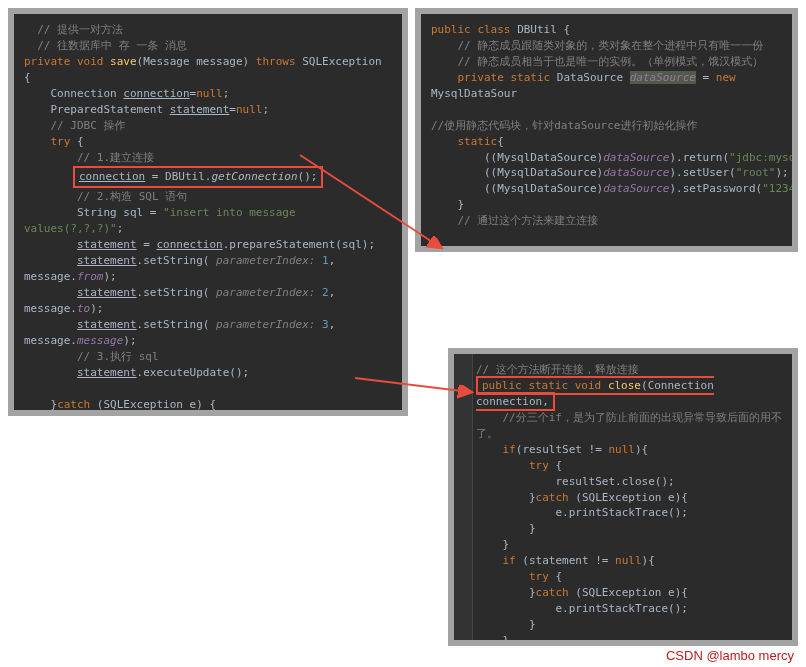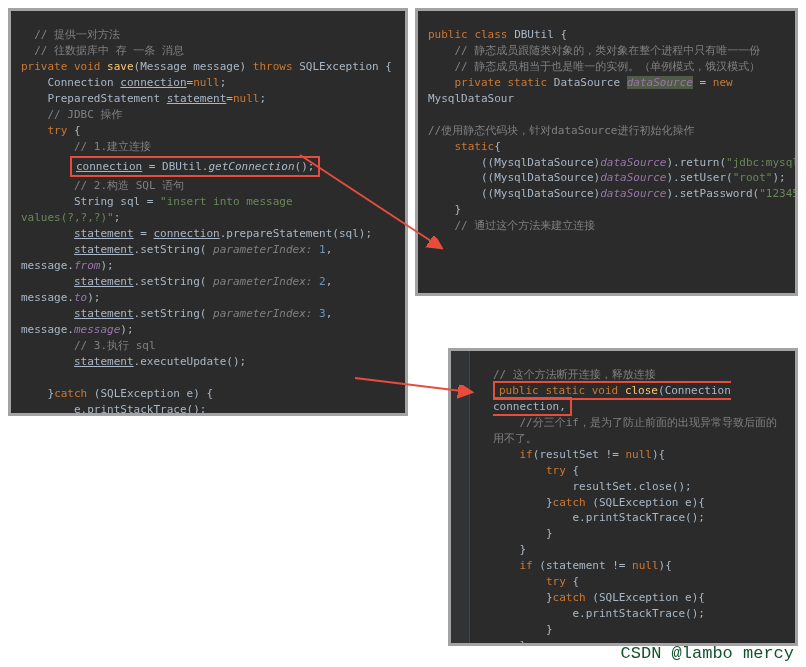--- a/index.html
+++ b/index.html
@@ -10,22 +10,22 @@
     font-size: 11px;
     width: 806px;
     height: 667px;
     box-sizing: border-box;
     position: relative;
   }
   .pane {
     background: #2b2b2b;
     color: #a9b7c6;
     position: absolute;
-    border: 3px solid #a3a3a3;
-    padding: 16px 10px;
+    border: 6px solid #a3a3a3;
+    padding: 8px 10px;
     line-height: 1.45;
     overflow: hidden;
     box-sizing: border-box;
   }
   .kw { color: #cc7832; }
   .str { color: #6a8759; }
   .cmt { color: #808080; }
   .fn { color: #ffc66d; }
   .fld { color: #9876aa; font-style: italic; }
   .param { color: #808080; font-style: italic; }
@@ -39,46 +39,46 @@
     padding: 1px 4px;
     margin: 1px -4px;
   }
   .hl-box-block {
     border: 2px solid #e74c3c;
     padding: 1px 4px;
     text-align: right;
   }
 
   #pane1 { left: 8px;  top: 8px;  width: 400px; height: 408px; }
-  #pane2 { left: 415px; top: 8px; width: 383px; height: 288px; }
+  #pane2 { left: 415px; top: 8px; width: 383px; height: 244px; }
   #pane3 { left: 448px; top: 348px; width: 350px; height: 298px; }
 
   .gutter {
     position:absolute;
     left:0; top:0; bottom:0;
     width:18px;
     background:#313335;
     border-right:1px solid #444;
   }
-  #pane3 .content { margin-left: 32px; }
+  #pane3 .content { margin-left: 12px; }
 
   .arrow {
     position: absolute;
     stroke: #e74c3c;
     fill: none;
     stroke-width: 2;
   }
 
   .watermark {
     position: absolute;
     right: 12px;
     bottom: 4px;
-    color: #14532d;
-    font-size: 17px;
-    font-family: Liberation Mono, monospace;
+    color: #b91c1c;
+    font-size: 13px;
+    font-family: Liberation Sans, sans-serif;
   }
 
   .sel-bg { background:#515b48; }
 </style>
 </head>
 <body>
 
 <div id="pane1" class="pane">
 <div>&nbsp;&nbsp;<span class="cmt">// 提供一对方法</span></div>
 <div>&nbsp;&nbsp;<span class="cmt">// 往数据库中 存 一条 消息</span></div>

